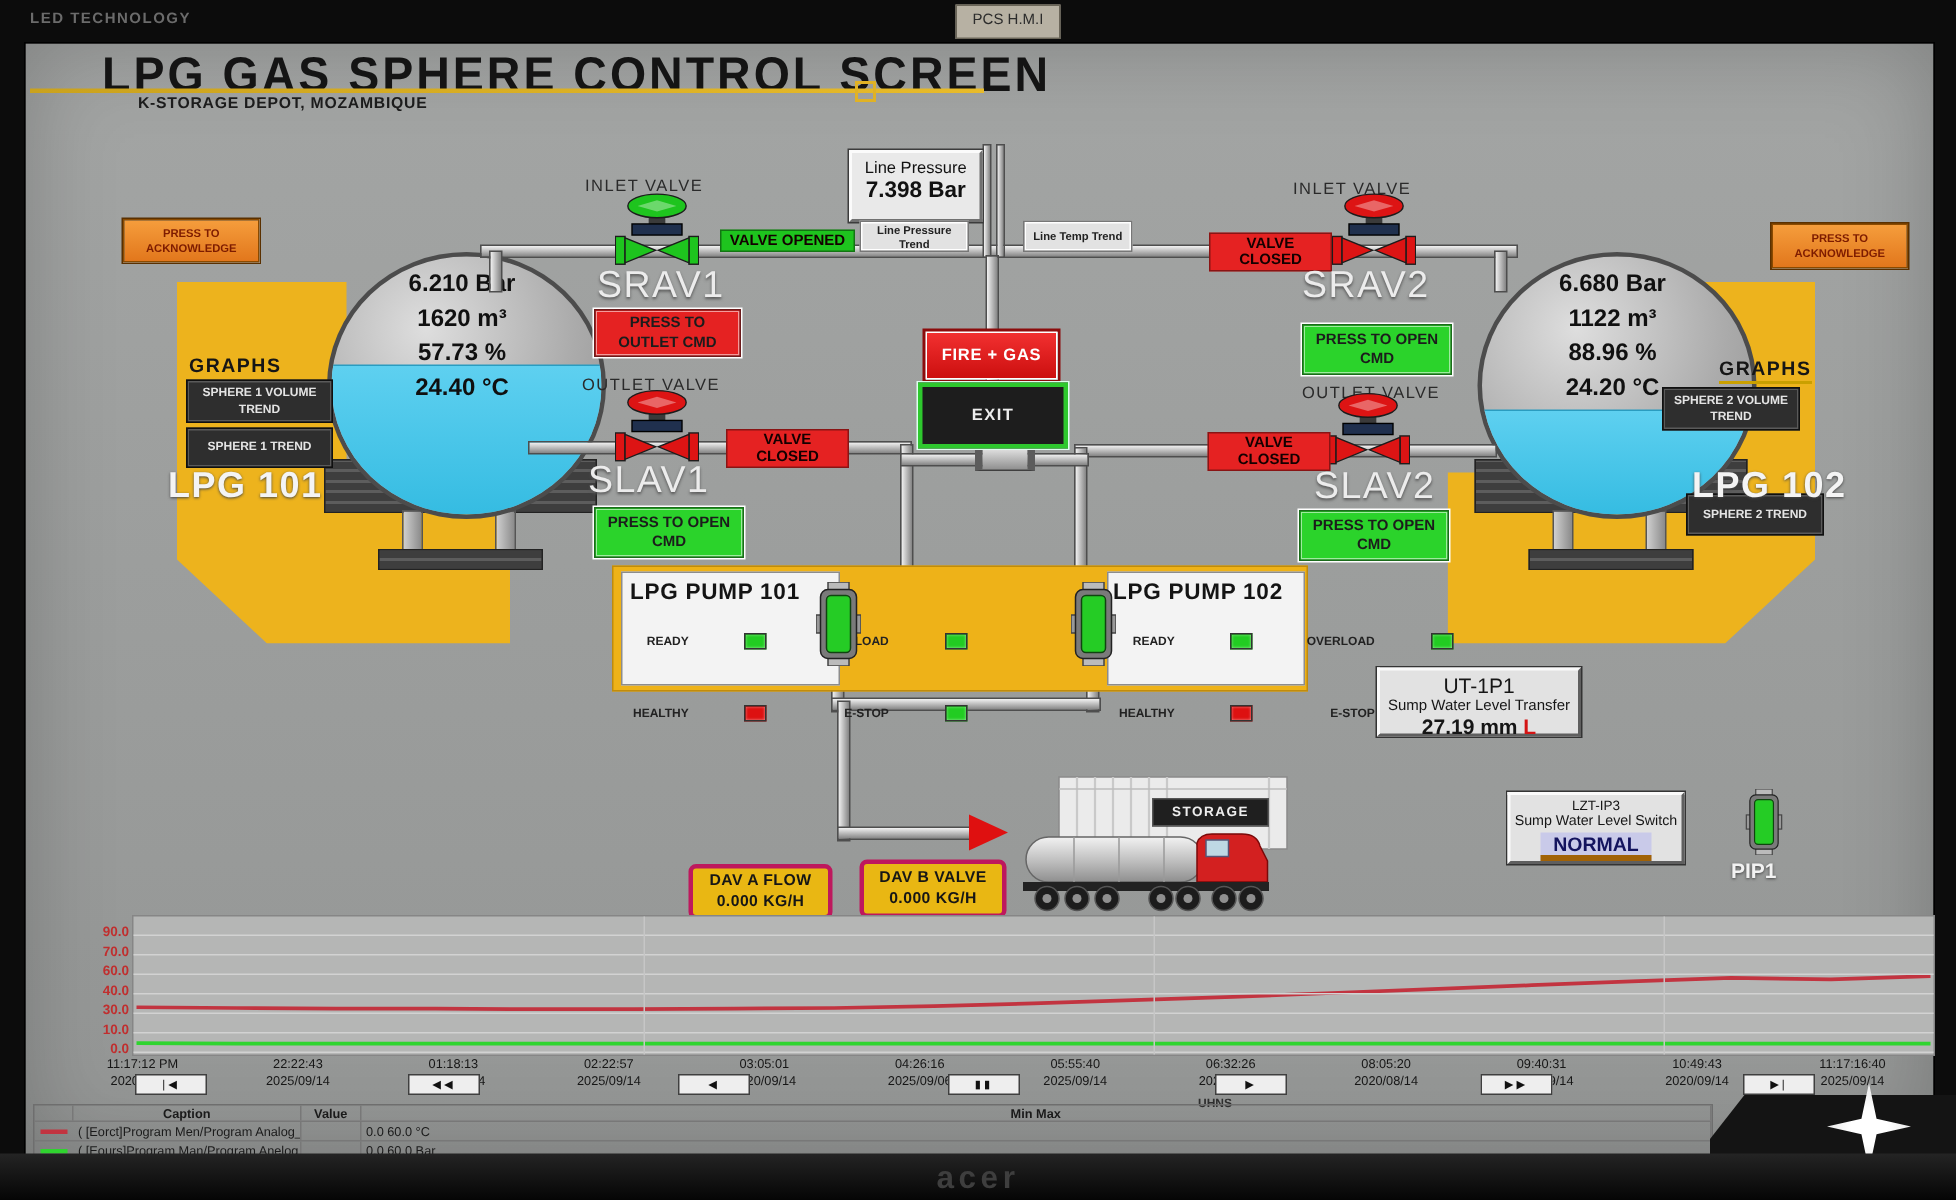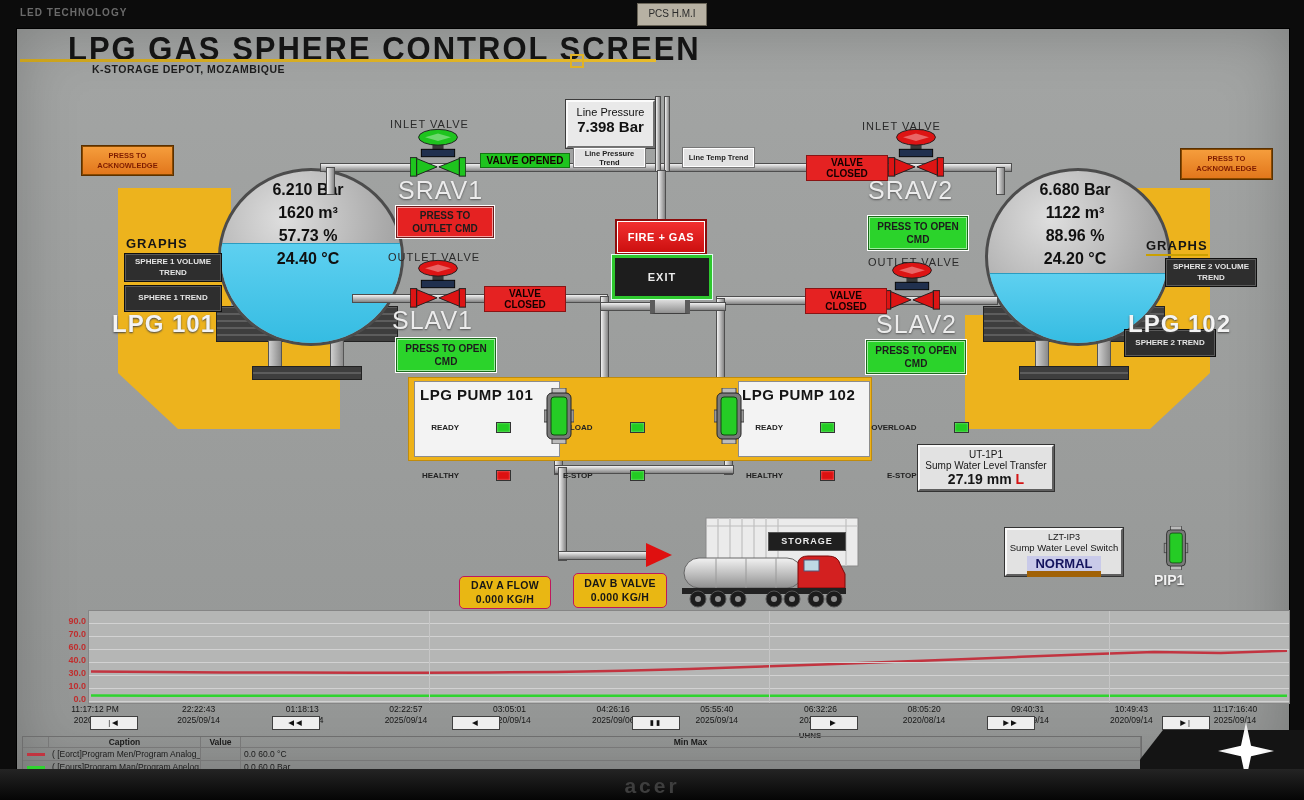--- a/index.html
+++ b/index.html
@@ -48,26 +48,26 @@
   .exitbtn{background:#1d1d1d;border:3px solid #2ec82e;box-shadow:0 0 0 1px #dfe;color:#ececec;font-size:11px;font-weight:bold;
     display:flex;align-items:center;justify-content:center;letter-spacing:1px;}
   
   .pump-panel{background:#eeb218;border:1px solid #c08b0c;}
   .pump-box{background:#f3f3f3;border:1px solid #8c8c8c;}
   .pump-title{font-size:15px;font-weight:bold;color:#141414;letter-spacing:.5px;}
   .ind-grid{display:grid;grid-template-columns:max-content 14px max-content 14px;column-gap:5px;row-gap:4px;align-items:center;gap:37px;}
   .indlab{font-size:8px;font-weight:bold;color:#222;text-align:right;}
   .led{display:inline-block;width:13px;height:9px;border:1px solid #333;box-shadow:inset 0 0 2px rgba(255,255,255,.6);}
   
-  .dav{background:#e9b713;border-radius:5px;border:1px solid #be185d;color:#161616;font-size:10.5px;font-weight:bold;
+  .dav{background:#e9b713;border-radius:5px;border:3px solid #be185d;color:#161616;font-size:10.5px;font-weight:bold;
     text-align:center;display:flex;flex-direction:column;justify-content:center;line-height:1.3;letter-spacing:.3px;}
   .infobox{background:#e2e2e2;border:2px solid;border-color:#fafafa #5f5f5f #5f5f5f #fafafa;box-shadow:0 0 0 1px #333;
     text-align:center;color:#161616;}
   .flag-red{color:#d41414;font-weight:bold;}
-  .normal-hl{background:#c9cae9;color:#14145e;font-weight:bold;font-size:13px;padding:0 8px;border-bottom:6px solid #a16207;}
+  .normal-hl{background:#c9cae9;color:#14145e;font-weight:bold;font-size:13px;padding:0 8px;border-bottom:4px solid #a16207;}
   
   .chart-plot{background:#b5b6b5;border:1px solid #868686;}
   .hgrid{position:absolute;left:0;right:0;height:1px;background:#d2d2d2;}
   .vgrid{position:absolute;top:0;bottom:0;width:1px;background:#c6c6c6;}
   .ytick{position:absolute;right:0;width:34px;height:11px;font-size:9px;font-weight:bold;color:#c02e2e;text-align:right;}
   .xtick{position:absolute;transform:translateX(-50%);text-align:center;font-size:8.5px;color:#161616;line-height:1.3;white-space:nowrap;}
   .pagerbtn{position:absolute;width:46px;height:12px;background:#eeeeee;border:1px solid #3f3f3f;font-size:7.5px;
     text-align:center;line-height:12px;color:#111;letter-spacing:2px;cursor:pointer;}
   .pager-note{font-size:8px;font-weight:bold;color:#2e2e2e;text-align:center;}
   
@@ -233,21 +233,21 @@
   </div>
   <div class="abs status-badge" style="left: 805px; top: 288px; width: 76px; background: rgb(229, 34, 34);">VALVE CLOSED</div>
   <div class="abs valve-name" style="left:876px;top:310px;">SLAV2</div>
   <div class="abs cmd-btn" style="left: 866px; top: 340px; width: 86px; height: 30px; border-color: rgb(27, 107, 27); background: rgb(43, 211, 43);">PRESS TO OPEN CMD</div>
 
   <div class="abs graphs-label" style="left:126px;top:236px;">GRAPHS</div>
   <div class="abs trend-dark" style="left:124px;top:253px;width:96px;height:27px;">SPHERE 1 VOLUME TREND</div>
   <div class="abs trend-dark" style="left:124px;top:285px;width:96px;height:25px;">SPHERE 1 TREND</div>
   <div class="abs lpg-name" style="left:112px;top:310px;">LPG 101</div>
   <div class="abs graphs-label" style="left:1146px;top:238px;border-bottom:2px solid #caa000;padding-bottom:1px;">GRAPHS</div>
-  <div class="abs trend-dark" style="left:1165px;top:258px;width:90px;height:27px;">SPHERE 2 VOLUME TREND</div>
+  <div class="abs trend-dark" style="left:1108px;top:258px;width:90px;height:27px;">SPHERE 2 VOLUME TREND</div>
   <div class="abs trend-dark" style="left:1124px;top:289px;width:90px;height:26px;margin-top:40px;">SPHERE 2 TREND</div>
   <div class="abs lpg-name" style="left:1128px;top:310px;">LPG 102</div>
 
   <div class="abs firegas" style="left:617px;top:221px;width:86px;height:30px;">FIRE + GAS</div>
   <div class="abs exitbtn" style="left:612px;top:255px;width:94px;height:38px;">EXIT</div>
 
   <div class="abs pump-panel" style="left:408px;top:377px;width:462px;height:82px;"></div>
   <div class="abs pump-box" style="left:414px;top:381px;width:144px;height:74px;"></div>
   <div class="abs pump-box" style="left:738px;top:381px;width:130px;height:74px;"></div>
   <div class="abs pump-title" style="left:420px;top:386px;">LPG PUMP 101</div>
@@ -334,21 +334,21 @@
   <div class="abs dav" style="left:459px;top:576px;width:90px;height:31px;">
     <span>DAV A FLOW</span>
     <span>0.000 KG/H</span>
   </div>
   <div class="abs dav" style="left:573px;top:573px;width:92px;height:33px;">
     <span>DAV B VALVE</span>
     <span>0.000 KG/H</span>
   </div>
 
   <div class="abs infobox" style="left:918px;top:445px;width:132px;height:42px;">
-    <div style="font-size:10px;margin-top:2px;">UT-1P1</div>
+    <div style="font-size:14px;margin-top:2px;">UT-1P1</div>
     <div style="font-size:10px;">Sump Water Level Transfer</div>
     <div style="font-size:14px;font-weight:bold;"><span>27.19 mm</span> <span class="flag-red">L</span></div>
   </div>
   <div class="abs infobox" style="left:1005px;top:528px;width:114px;height:44px;">
     <div style="font-size:9px;margin-top:2px;">LZT-IP3</div>
     <div style="font-size:9.5px;">Sump Water Level Switch</div>
     <div style="margin-top:1px;"><span class="normal-hl">NORMAL</span></div>
   </div>
   <div class="abs" style="left:1162px;top:526px;color:#25cc25;">
     <svg width="28" height="44" viewBox="0 0 30 56">

